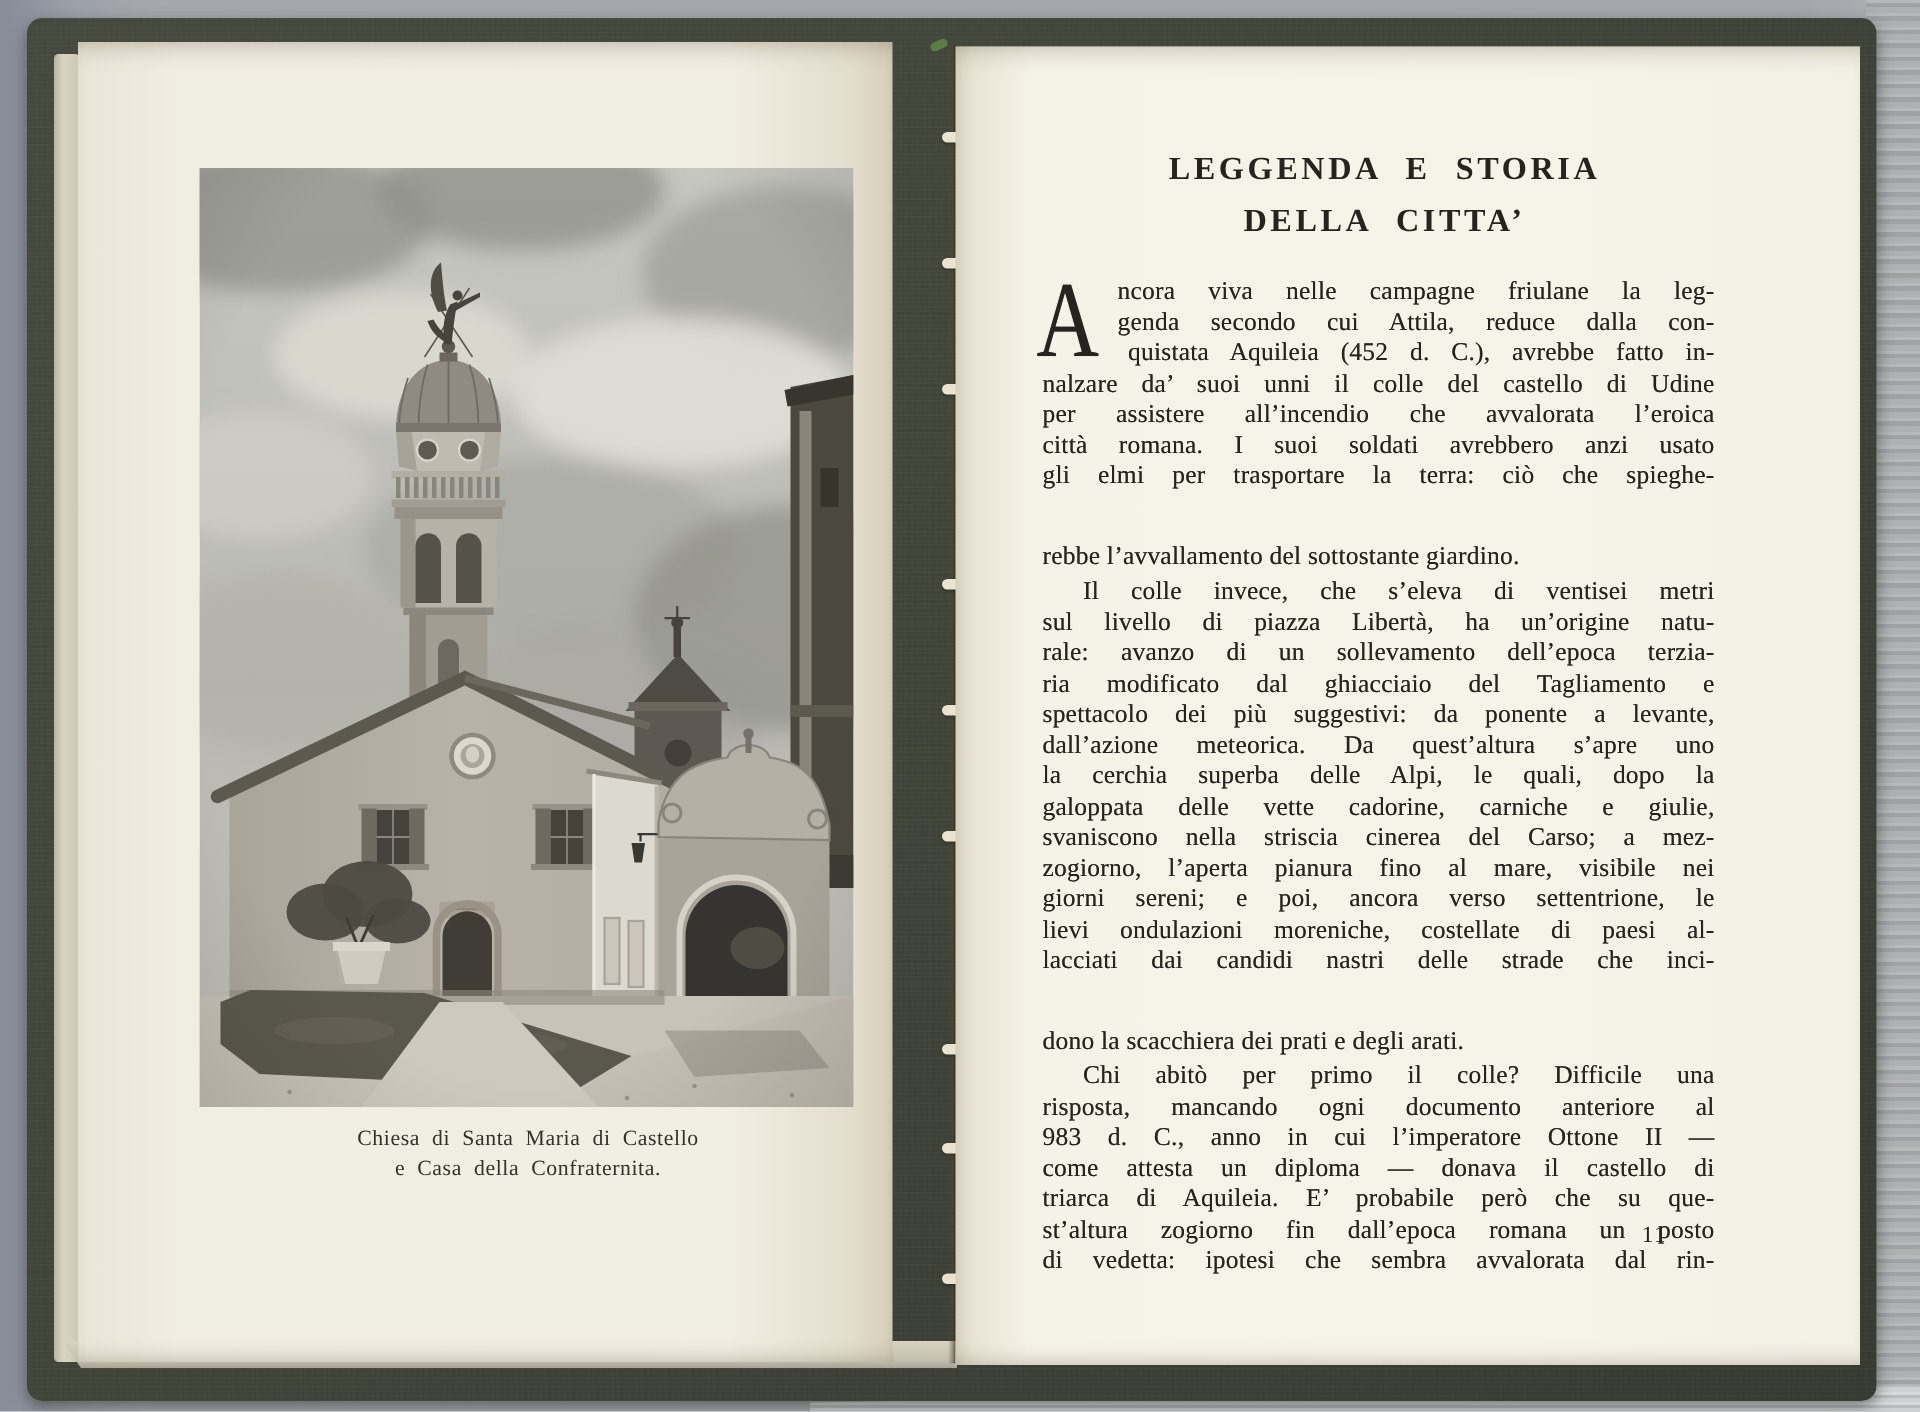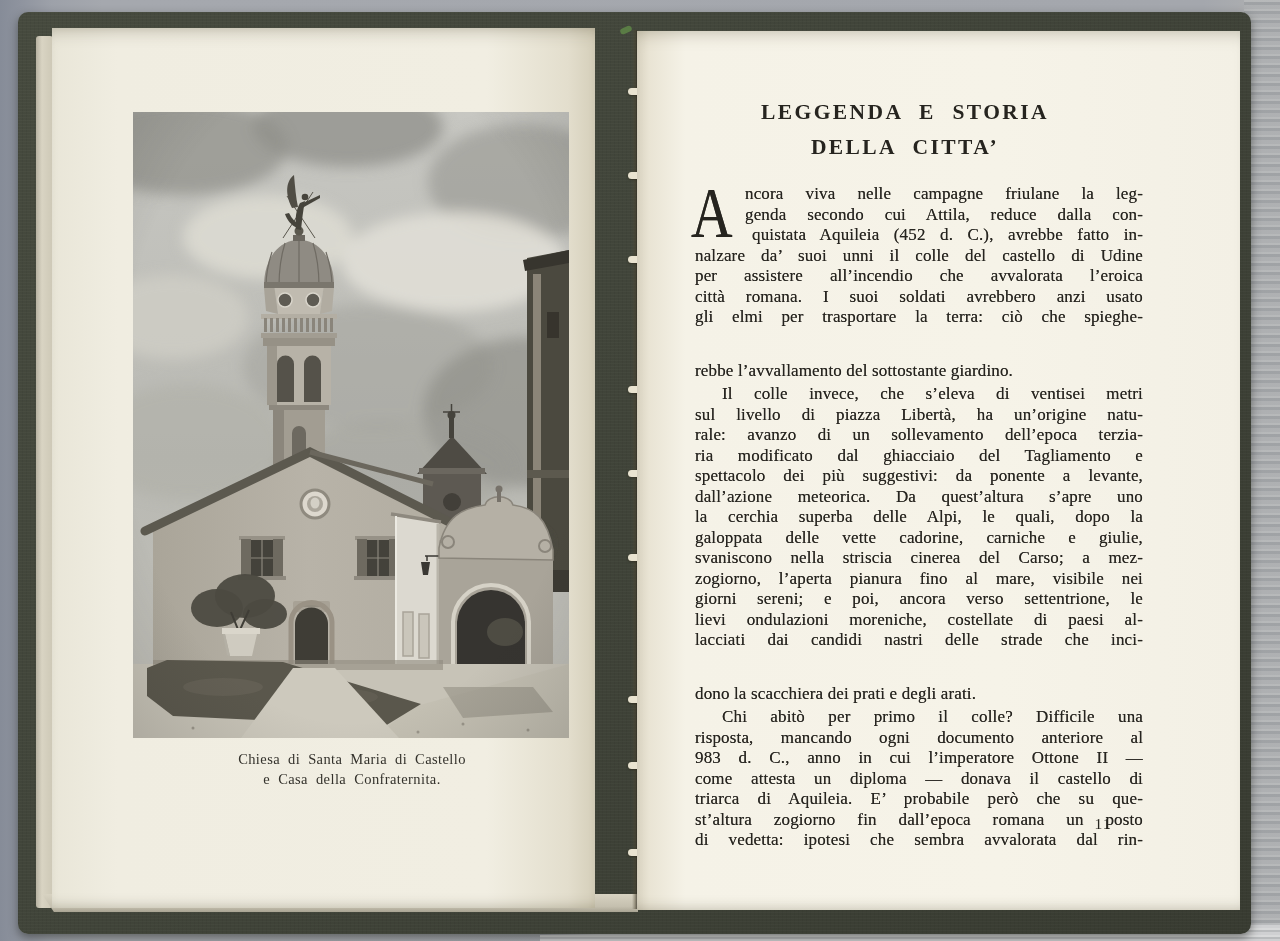--- a/index.html
+++ b/index.html
@@ -59,21 +59,21 @@
   
   .photo{position:absolute;left:81px;top:84px;width:436px;height:626px;}
   .photo svg{display:block;width:436px;height:626px;}
   
   .caption{
     position:absolute;left:60px;top:722px;width:480px;text-align:center;
     color:#33312b;font-size:14.5px;line-height:19.5px;letter-spacing:.4px;word-spacing:4px;
   }
   
   .title{
-    position:absolute;left:44px;top:64px;width:448px;text-align:center;
+    position:absolute;left:62px;top:64px;width:448px;text-align:center;
     color:var(--ink,#26241f);font-weight:bold;font-size:21.5px;line-height:35px;
     letter-spacing:2.4px;word-spacing:9px;
   }
   .body-text{
     position:absolute;left:58px;top:153px;width:448px;color:var(--ink,#26241f);
     font-size:17px;letter-spacing:.15px;
     text-shadow:0 0 .35px rgba(35,33,28,.7);
   }
   .line{
     height:20.5px;line-height:20.5px;

